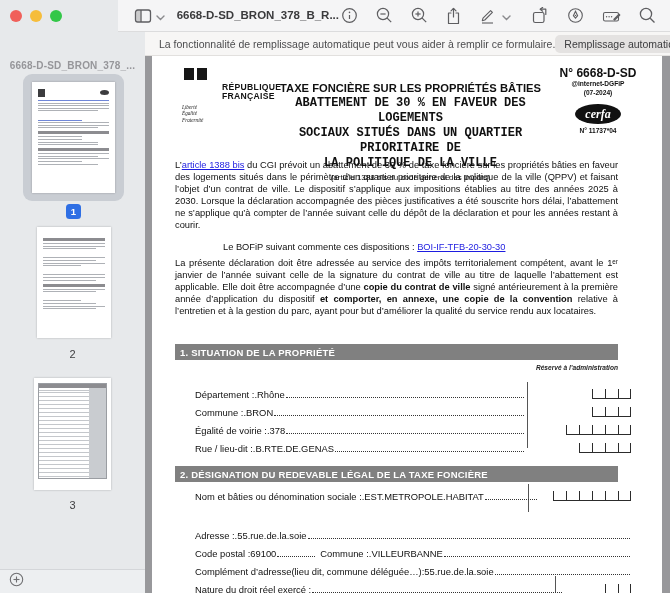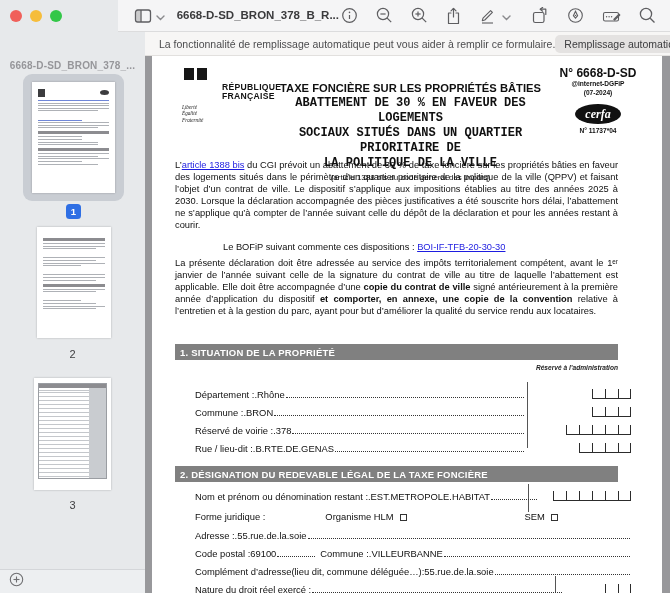--- a/index.html
+++ b/index.html
@@ -387,54 +387,47 @@
         <div class="field-row fr2">
           <span class="txt">
               <span class="f-label">Commune : </span>
               <span class="f-value">.BRON</span>
               <span class="dots"></span>
             </span>
           <span class="comb" style="margin-left:auto;"><span class="comb-cell"></span><span class="comb-cell"></span><span class="comb-cell"></span></span>
         </div>
         <div class="field-row fr3">
           <span class="txt">
-              <span class="f-label">Réservé de voirie : </span>
+              <span class="f-label">Égalité de voirie : </span>
               <span class="f-value">.378</span>
               <span class="dots"></span>
             </span>
           <span class="comb" style="margin-left:auto;"><span class="comb-cell"></span><span class="comb-cell"></span><span class="comb-cell"></span><span class="comb-cell"></span><span class="comb-cell"></span></span>
         </div>
         <div class="field-row fr4">
           <span class="txt">
               <span class="f-label">Rue / lieu-dit : </span>
               <span class="f-value">.B.RTE.DE.GENAS</span>
               <span class="dots"></span>
             </span>
           <span class="comb" style="margin-left:auto;"><span class="comb-cell"></span><span class="comb-cell"></span><span class="comb-cell"></span><span class="comb-cell"></span></span>
         </div>
 
         <div class="sec-bar sec2-bar">2. DÉSIGNATION DU REDEVABLE LÉGAL DE LA TAXE FONCIÈRE</div>
         <div class="vline vl2"></div>
 
         <div class="field-row fr-name">
           <span class="txt">
-              <span class="f-label">Nom et prénom ou dénomination restant : </span>
+              <span class="f-label">Nom et bâties ou dénomination sociale : </span>
               <span class="f-value">.EST.METROPOLE.HABITAT</span>
               <span class="dots"></span>
             </span>
           <span class="comb" style="margin-left:auto;"><span class="comb-cell"></span><span class="comb-cell"></span><span class="comb-cell"></span><span class="comb-cell"></span><span class="comb-cell"></span><span class="comb-cell"></span></span>
         </div>
 
-        <div class="field-row fr-forme">
-          <span class="f-label">Forme juridique :</span>
-          <span class="f-label opt1">Organisme HLM</span>
-          <span class="chk"></span>
-          <span class="f-label opt2">SEM</span>
-          <span class="chk"></span>
-        </div>
 
         <div class="field-row fr-adr">
           <span class="f-label">Adresse : </span>
           <span class="f-value">.55.rue.de.la.soie</span>
           <span class="dots"></span>
         </div>
 
         <div class="field-row fr-cp">
           <span class="f-label">Code postal : </span>
           <span class="f-value">69100</span>

